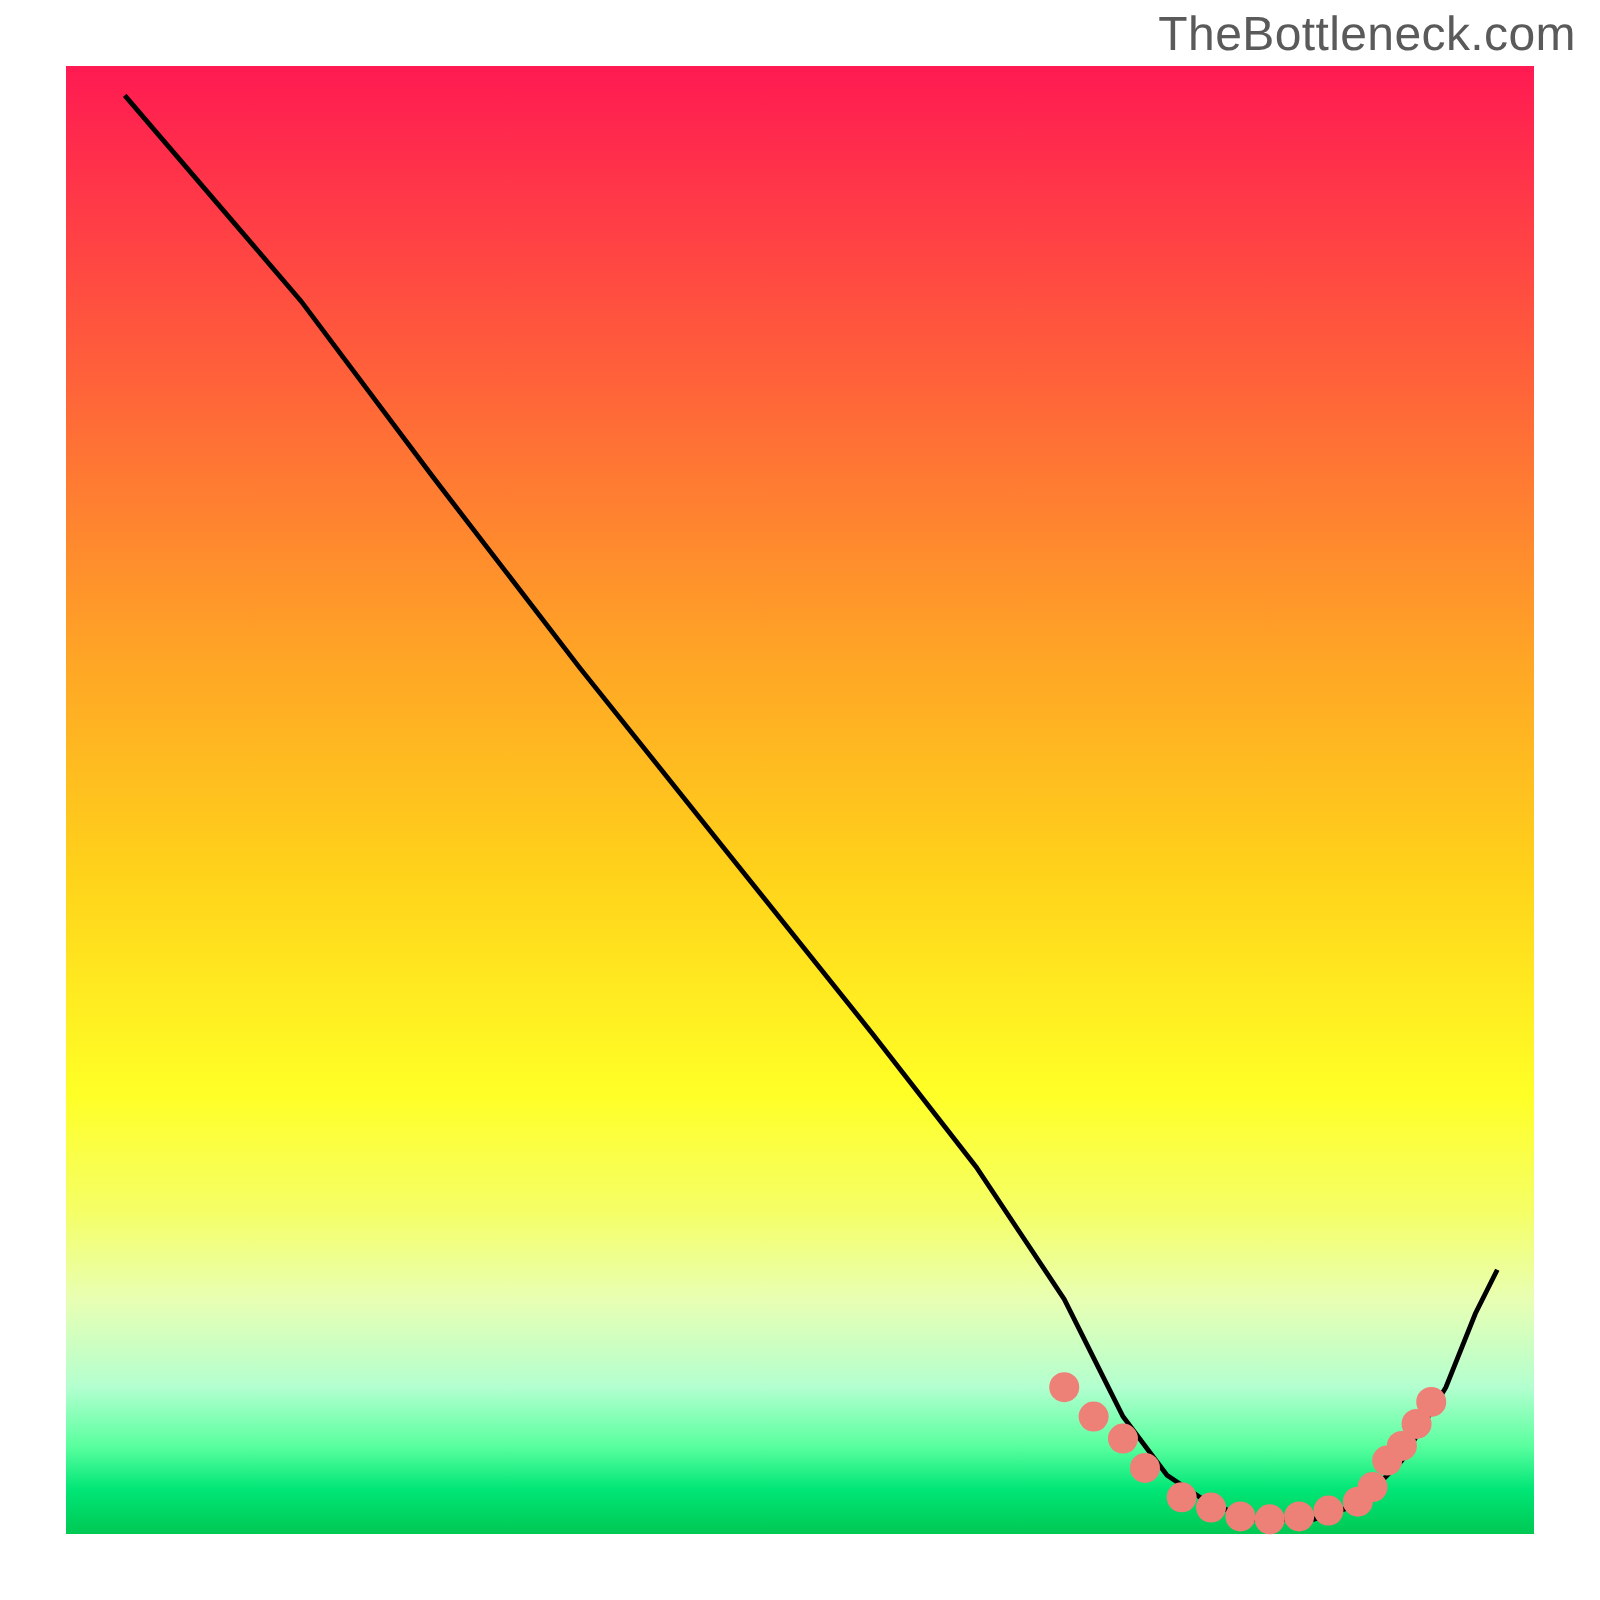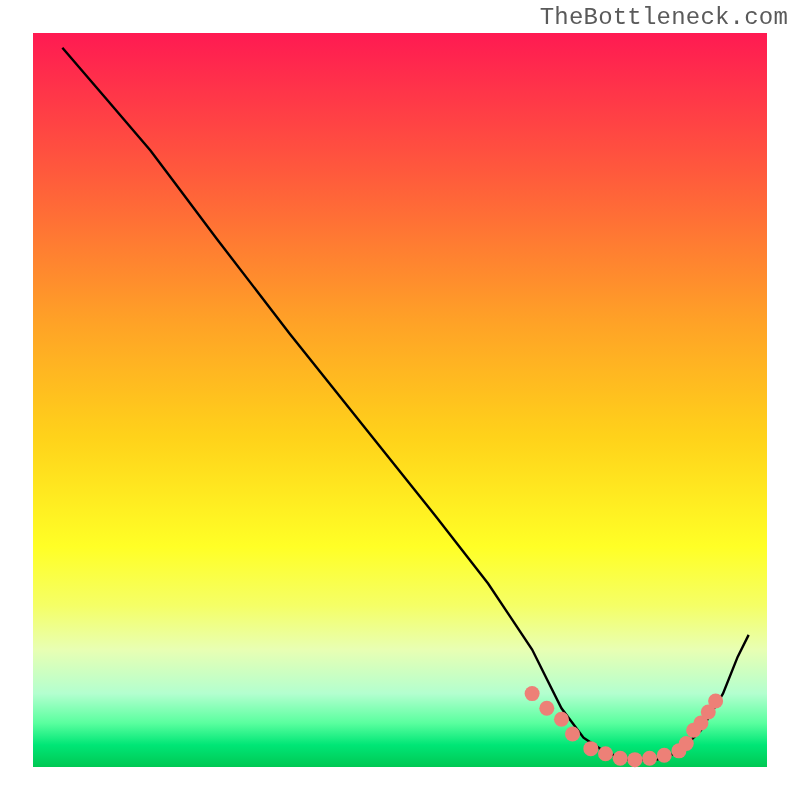--- a/index.html
+++ b/index.html
@@ -8,21 +8,20 @@
     width: 800px;
     height: 800px;
     overflow: hidden;
     background: #ffffff;
     font-family: Arial, Helvetica, sans-serif;
   }
   .chart-root {
     position: relative;
     width: 800px;
     height: 800px;
-    font-family: Liberation Mono, monospace;
   }
   .watermark {
     position: absolute;
     top: 4px;
     right: 12px;
     font-size: 24px;
     font-weight: 500;
     color: #5a5a5a;
     letter-spacing: 0.2px;
     z-index: 10;

